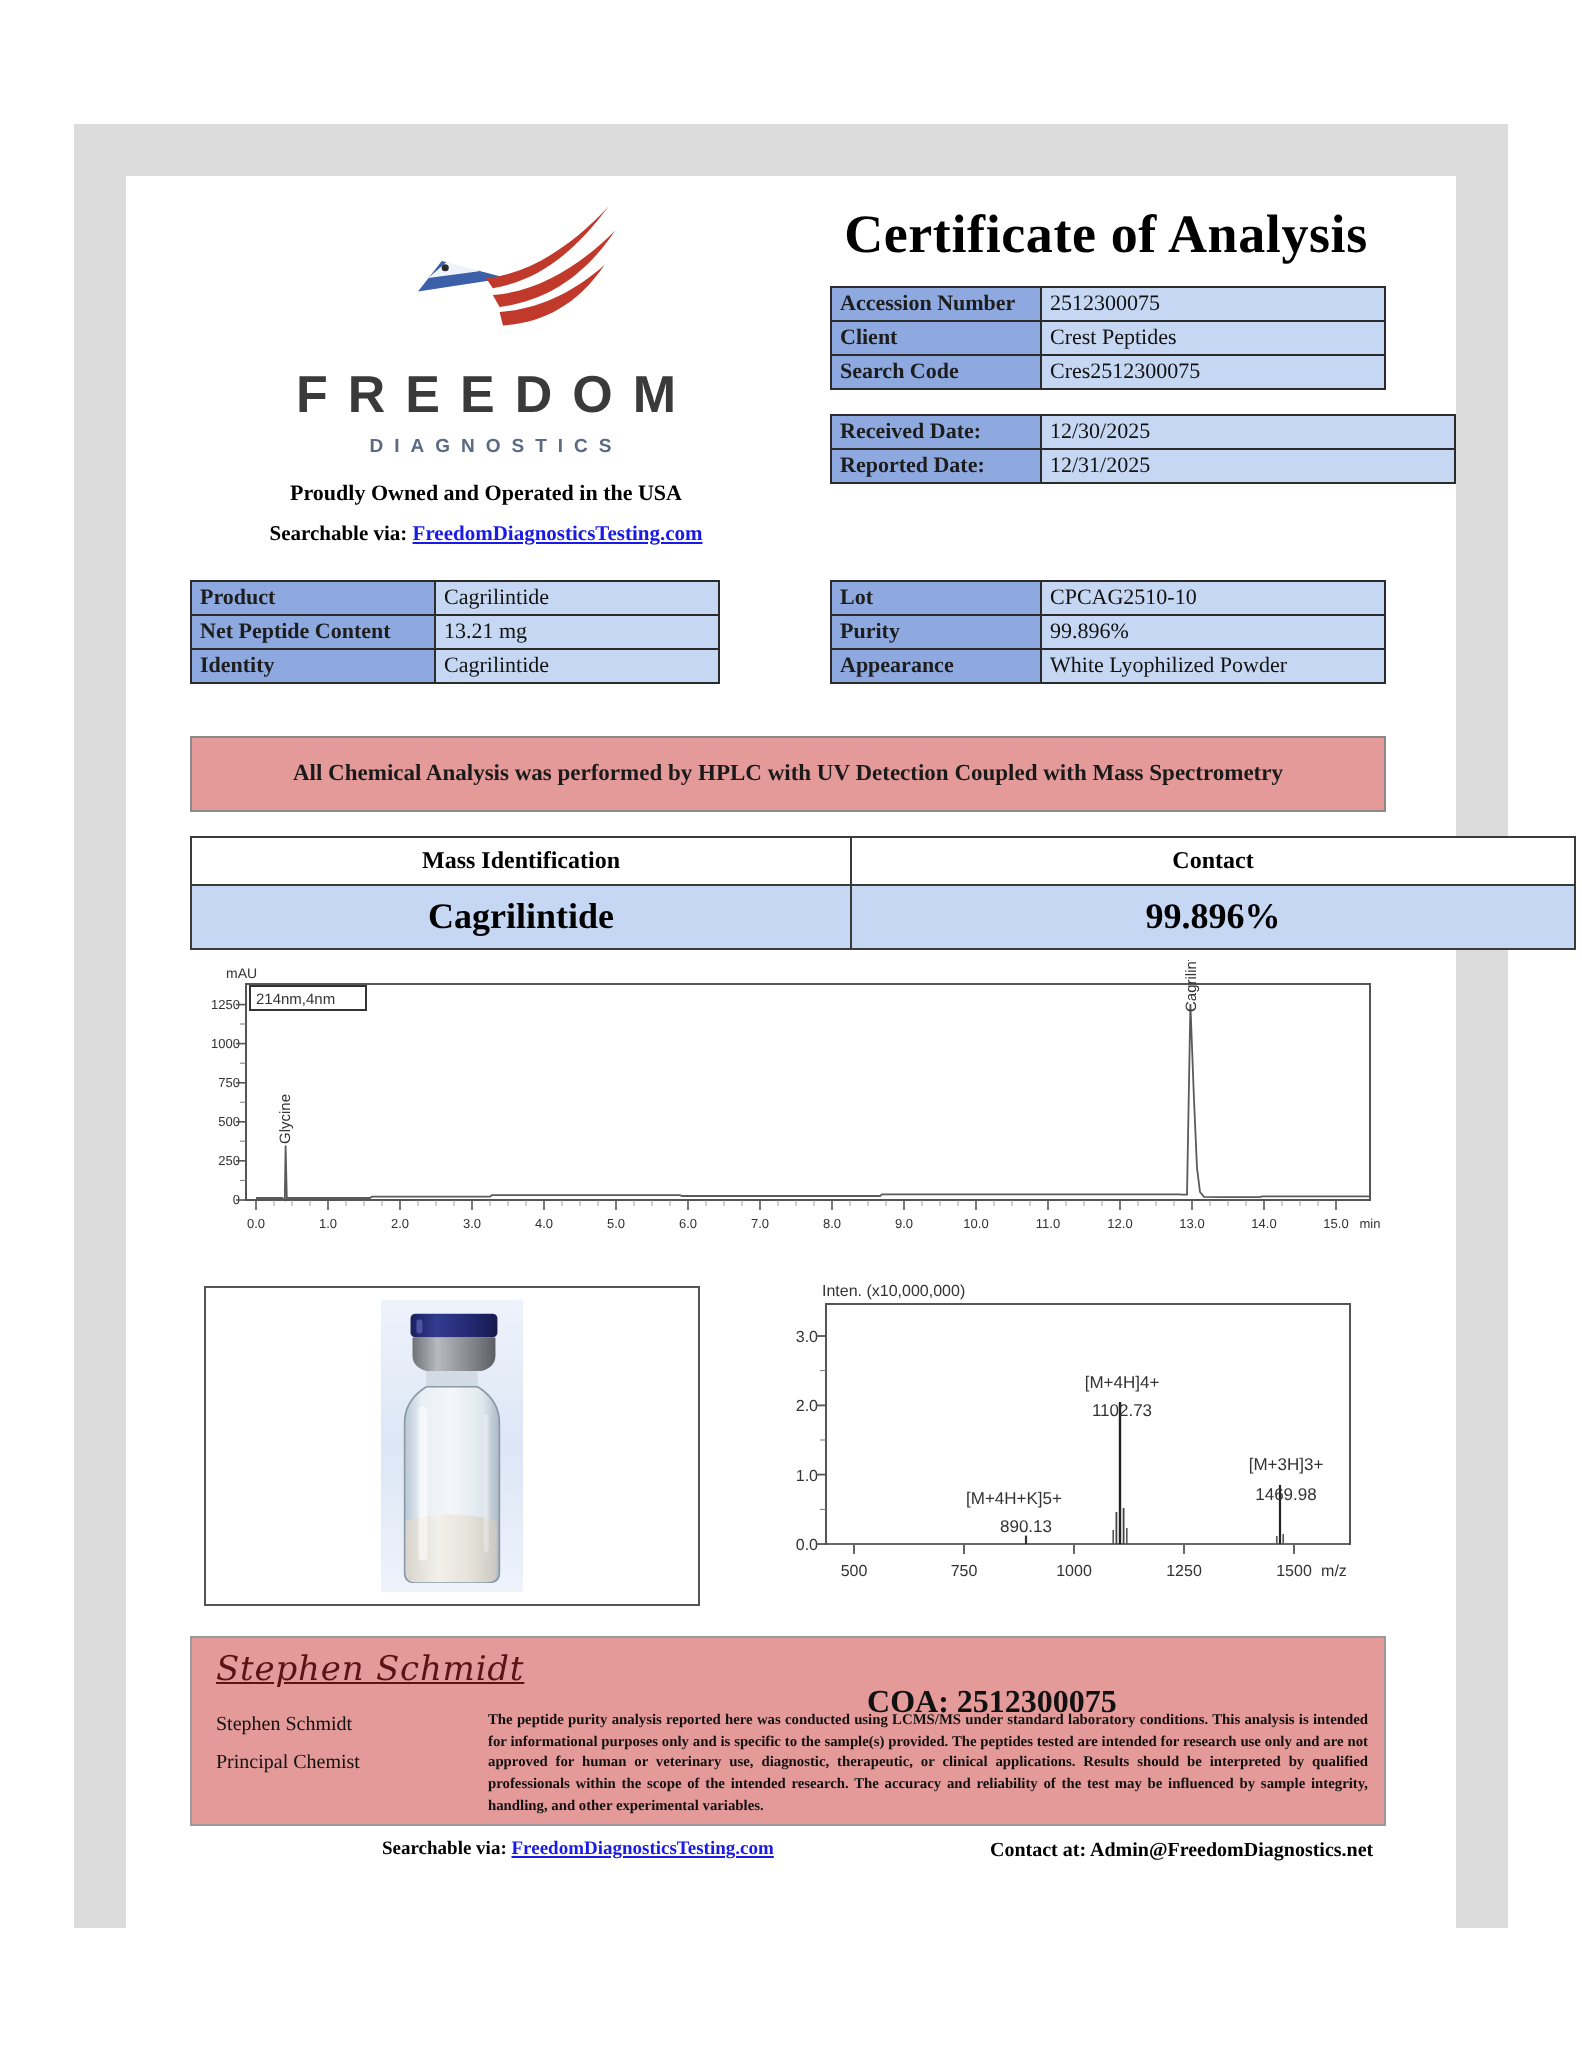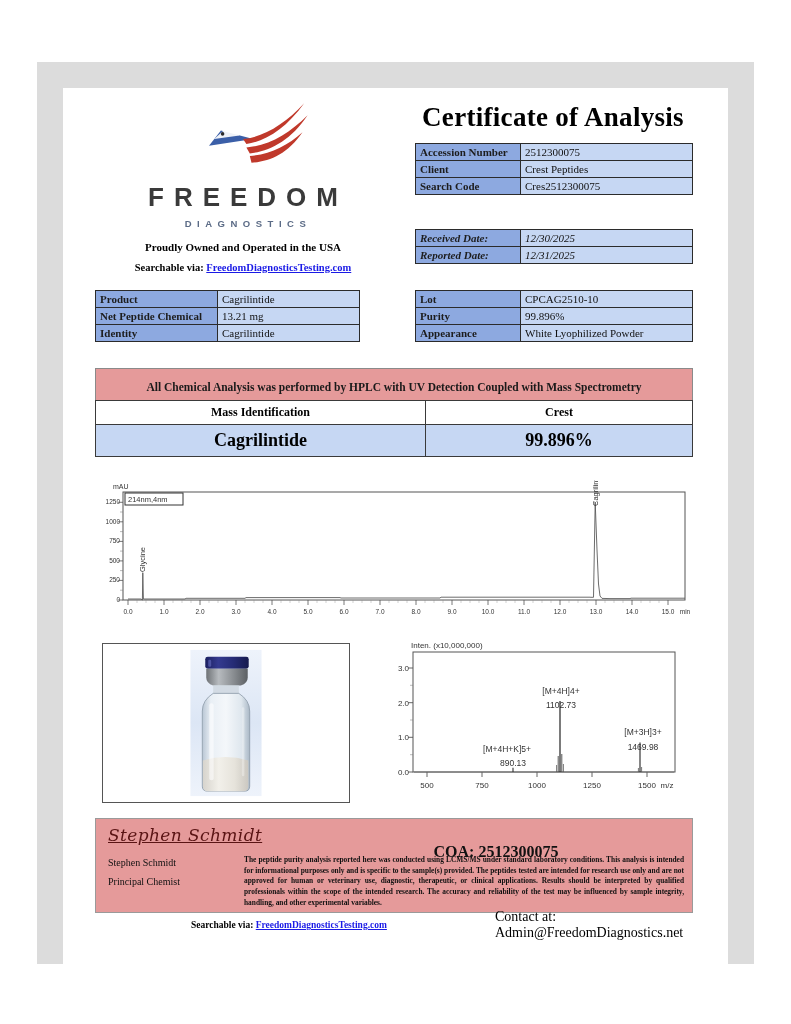--- a/index.html
+++ b/index.html
@@ -40,37 +40,37 @@
     position:absolute; left:340px; top:14px; width:300px; text-align:center;
     font-size:27px; font-weight:bold; letter-spacing:0.3px;
   }
   
   table.bt { border-collapse:collapse; table-layout:fixed; }
   table.bt td { border:1px solid #2b2b2b; height:17px; font-size:11px; padding:1px 4px; }
   td.k { background:#8da9e0; font-weight:bold; color:#1d1d1d; }
   td.v { background:#c6d7f3; color:#111; }
   .t-acc { position:absolute; left:352px; top:55px; width:278px; }
   .t-acc col.c1 { width:105px; }
-  .t-dates { position:absolute; left:352px; top:141px; width:278px;font-style:italic; }
+  .t-dates { position:absolute; left:352px; top:119px; width:313px; }
   .t-dates col.c1 { width:105px; }
 
   .t-prod { position:absolute; left:32px; top:202px; width:265px; }
   .t-prod col.c1 { width:122px; }
   .t-lot  { position:absolute; left:352px; top:202px; width:278px; }
   .t-lot col.c1 { width:105px; }
 
   
   .banner {
     position:absolute; left:32px; top:280px; width:598px; height:38px;
     background:#e59a9a; border:1px solid #8a8a8a;
     display:flex; align-items:center; justify-content:center;
     font-size:11.5px; font-weight:bold; color:#1a1a1a; text-align:center;
   }
   
-  .t-mass { position:absolute; left:32px; top:312px; width:598px; border-collapse:collapse; table-layout:fixed;border-radius:26px; }
+  .t-mass { position:absolute; left:32px; top:330px; width:693px; border-collapse:collapse; table-layout:fixed;border-radius:26px; }
   .t-mass td { border:1px solid #3a3a3a; }
   .t-mass .mh { height:24px; text-align:center; font-size:12px; font-weight:bold; background:#ffffff; }
   .t-mass .mv { height:32px; text-align:center; font-size:18px; font-weight:bold; background:#c6d7f3; }
 
   
   .chrom { position:absolute; left:22px; top:392px; width:614px; height:152px; }
   
   .vial-box { position:absolute; left:39px; top:555px; width:248px; height:160px; border:1px solid #555; background:#fff; }
   .ms-box  { position:absolute; left:312px; top:548px; width:318px; height:170px; }
 
@@ -86,21 +86,21 @@
   }
   .coa-num { position:absolute; left:210px; top:24px; width:380px; text-align:center; font-size:16px; font-weight:bold; color:#111; }
   .sig-name { position:absolute; left:12px; top:38px; font-size:10px; color:#111; }
   .sig-role { position:absolute; left:12px; top:57px; font-size:10px; color:#111; }
   .disclaimer {
     position:absolute; left:148px; top:36px; width:440px;
     font-size:7.4px; line-height:1.45; text-align:justify; font-weight:bold; color:#111;
   }
   .footbar { position:absolute; left:32px; top:828px; width:598px; height:18px; display:flex; align-items:center; }
   .footbar .left { position:absolute; left:96px; font-size:9.5px; font-weight:bold; }
-  .footbar .right { position:absolute; left:400px; font-size:14px; font-weight:normal; }
+  .footbar .right { position:absolute; left:400px; font-size:10px; font-weight:bold; }
   .ax-text { font-family:"Liberation Sans", sans-serif; fill:#333; }
 </style>
 </head>
 <body>
 
 <div class="page-frame"></div>
 
 <div class="page">
 
   <div class="hdr">
@@ -168,21 +168,21 @@
     <colgroup>
         <col class="c1">
         <col>
       </colgroup>
     <tbody>
       <tr>
         <td class="k">Product</td>
         <td class="v">Cagrilintide</td>
       </tr>
       <tr>
-        <td class="k">Net Peptide Chemical</td>
+        <td class="k">Net Peptide Content</td>
         <td class="v">13.21 mg</td>
       </tr>
       <tr>
         <td class="k">Identity</td>
         <td class="v">Cagrilintide</td>
       </tr>
     </tbody>
   </table>
 
   <table class="bt t-lot">
@@ -209,21 +209,21 @@
   <div class="banner">All Chemical Analysis was performed by HPLC with UV Detection Coupled with Mass Spectrometry</div>
 
   <table class="t-mass">
     <colgroup>
         <col style="width:330px">
         <col>
       </colgroup>
     <tbody>
       <tr>
         <td class="mh">Mass Identification</td>
-        <td class="mh">Crest</td>
+        <td class="mh">Contact</td>
       </tr>
       <tr>
         <td class="mv">Cagrilintide</td>
         <td class="mv">99.896%</td>
       </tr>
     </tbody>
   </table>
 
   <div class="chrom">
     <svg viewBox="0 0 614 152" width="614" height="152">

